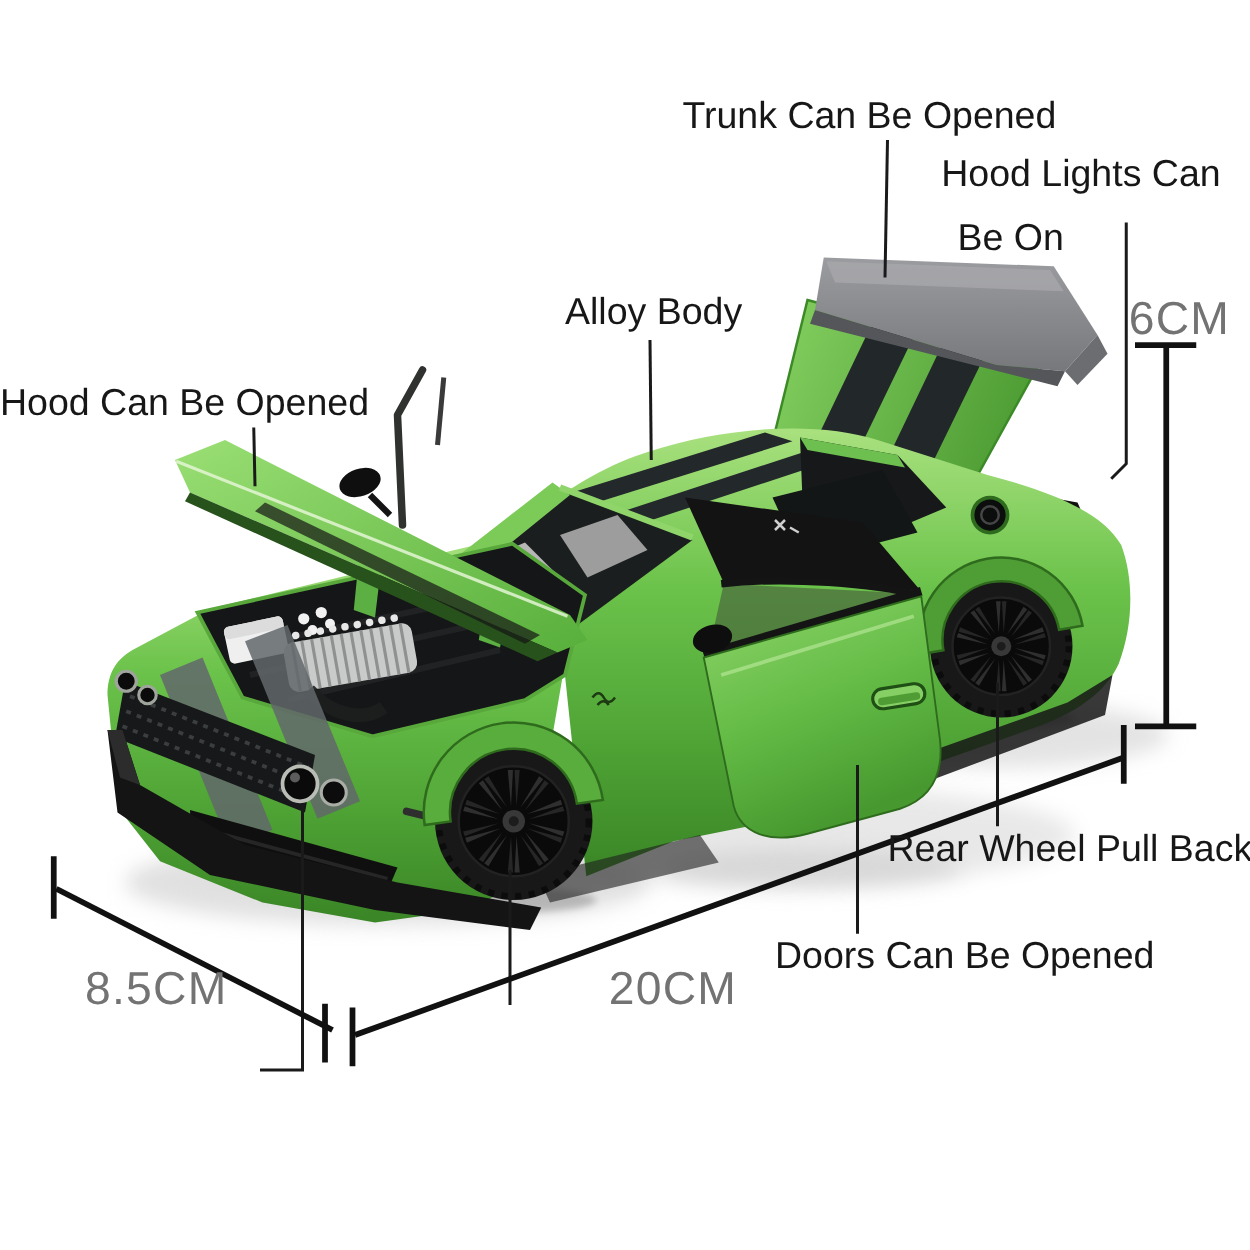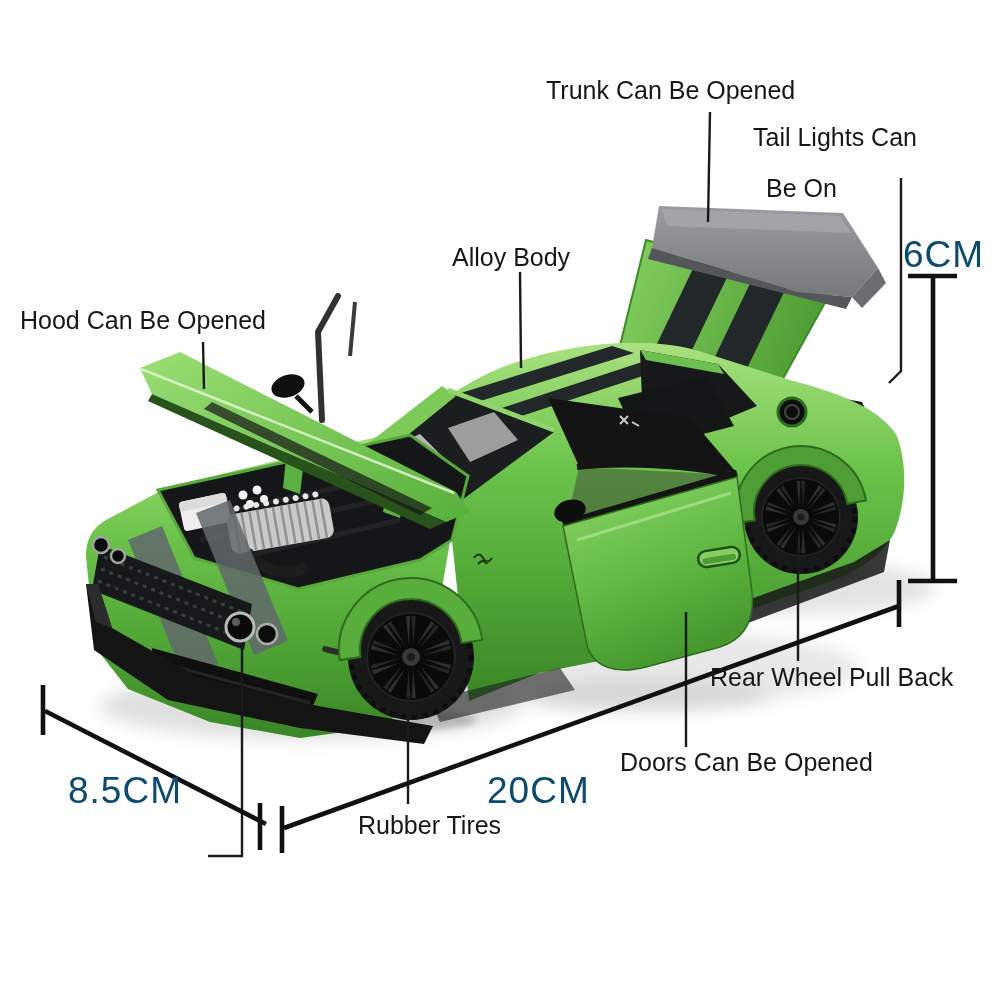--- a/index.html
+++ b/index.html
@@ -1,20 +1,20 @@
 <!DOCTYPE html>
 <html><head>
 <meta charset="utf-8">
 <style>
   html,body{margin:0;padding:0;background:#fff;}
   .stage{position:relative;width:1000px;height:1000px;background:#ffffff;overflow:hidden;
          font-family:"Liberation Sans",sans-serif;}
   .scene{position:absolute;left:0;top:0;width:1000px;height:1000px;}
-  .label{position:absolute;font-size:25px;line-height:1.05;color:#171717;white-space:nowrap;}
-  .dim{position:absolute;font-size:37px;line-height:1;color:#0c4a6e;white-space:nowrap;letter-spacing:1px;}
+  .label{position:absolute;font-size:30px;line-height:1.05;color:#171717;white-space:nowrap;}
+  .dim{position:absolute;font-size:37px;line-height:1;color:#737373;white-space:nowrap;letter-spacing:1px;}
 </style>
 </head>
 <body>
 
 <div class="stage">
 
 <svg class="scene" viewBox="0 0 1000 1000">
   <defs>
     <linearGradient id="gBody" x1="0" y1="0" x2="0" y2="1">
       <stop offset="0" stop-color="#a9e17f"></stop>
@@ -235,25 +235,24 @@
     <path d="M282,806 L282,853"></path>
     <path d="M284,828 L899,606"></path>
     <path d="M899,580 L899,627"></path>
     <path d="M933,277 L933,581"></path>
     <path d="M908,276 L957,276"></path>
     <path d="M908,581 L957,581"></path>
   </g>
 </svg>
 
 <div class="label" style="left:546px;top:77px">Trunk Can Be Opened</div>
-<div class="label" style="left:753px;top:124px">Tail Lights Can</div>
+<div class="label" style="left:753px;top:124px">Hood Lights Can</div>
 <div class="label" style="left:766px;top:175px">Be On</div>
-<div class="label" style="left:452px;top:244px">Alloy Body</div>
-<div class="label" style="left:20px;top:307px">Hood Can Be Opened</div>
+<div class="label" style="left:452px;top:234px">Alloy Body</div>
+<div class="label" style="left:0;top:307px">Hood Can Be Opened</div>
 <div class="label" style="left:710px;top:664px">Rear Wheel Pull Back</div>
 <div class="label" style="left:620px;top:749px">Doors Can Be Opened</div>
-<div class="label" style="left:358px;top:812px">Rubber Tires</div>
 
 <div class="dim" style="left:903px;top:236px">6CM</div>
 <div class="dim" style="left:487px;top:772px">20CM</div>
 <div class="dim" style="left:68px;top:772px">8.5CM</div>
 
 </div>
 
 </body></html>

